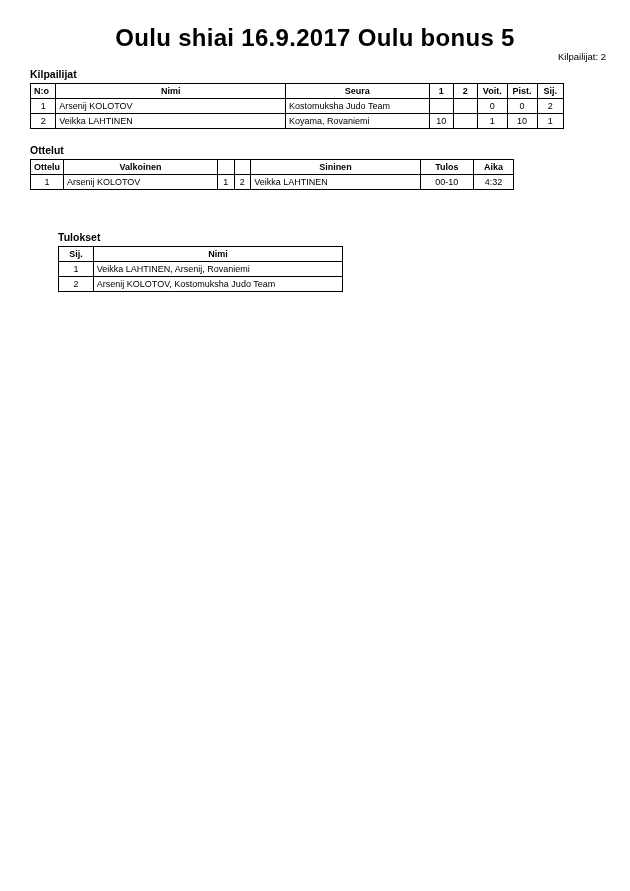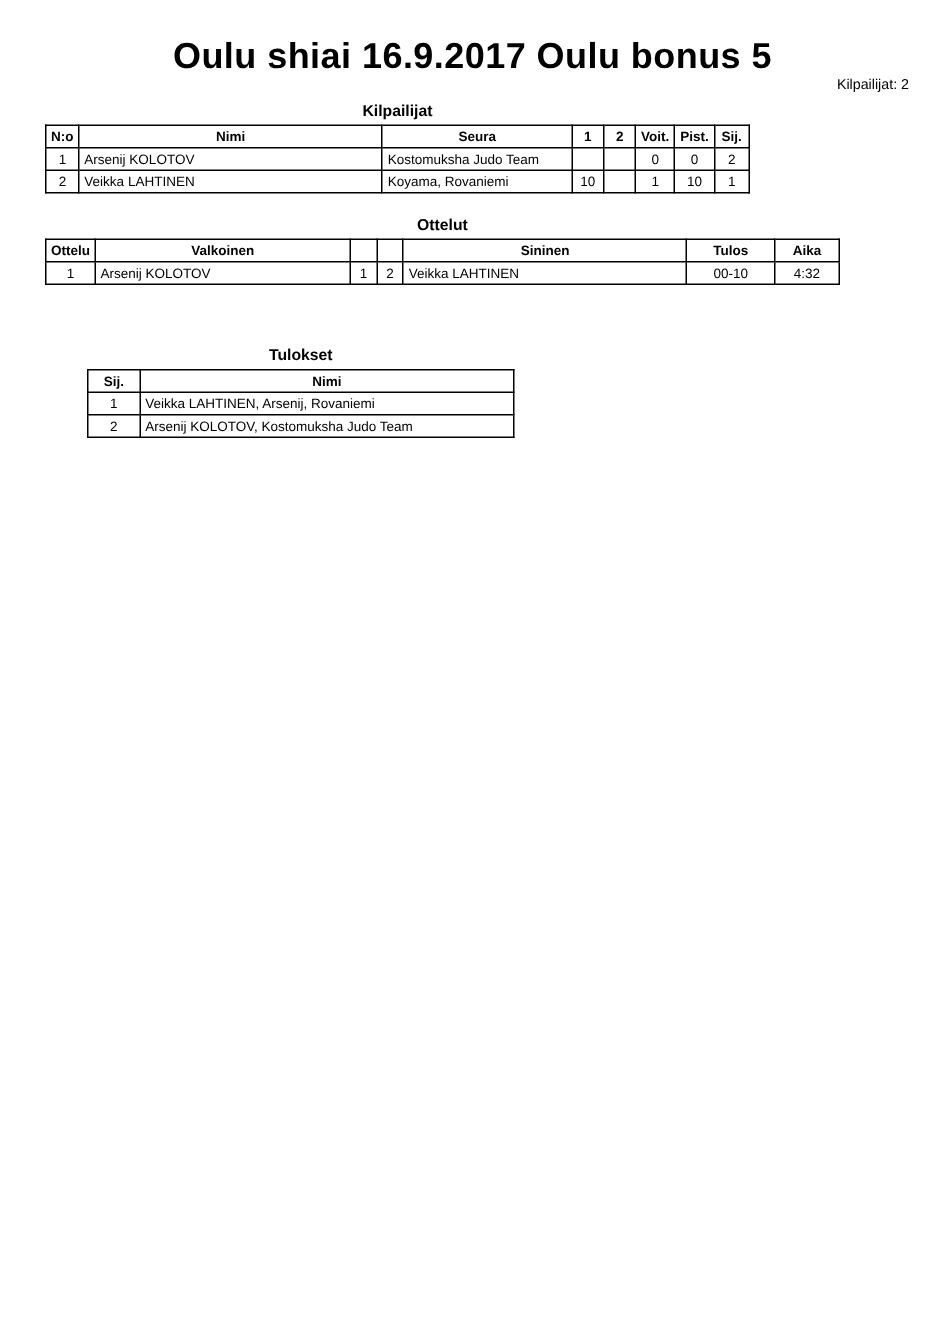--- a/index.html
+++ b/index.html
@@ -28,21 +28,21 @@
     top: 51px;
     font-size: 9.5px;
     font-weight: normal;
   }
   .section {
     position: absolute;
   }
   .section-heading {
     font-size: 10.5px;
     font-weight: bold;
-    text-align: center;
+    text-align: left;
     margin: 0 0 3px 0;
   }
   table {
     border-collapse: collapse;
     font-size: 9px;
     background: #fff;
   }
   table td, table th {
     border: 1px solid #000000;
     padding: 2px 3px;
@@ -54,34 +54,34 @@
   thead th {
     font-weight: bold;
     text-align: center;
     font-size: 9px;
   }
   .c-num { text-align: center; }
   .c-left { text-align: left; }
 
   
   #competitors-section { left: 30px; top: 68px; }
-  #competitors-table { width: 470px; }
+  #competitors-table { width: 534px; }
   #competitors-table col.k-no    { width: 20px; }
   #competitors-table col.k-name  { width: 200px; }
   #competitors-table col.k-club  { width: 125px; }
   #competitors-table col.k-r1    { width: 21px; }
   #competitors-table col.k-r2    { width: 21px; }
   #competitors-table col.k-voit  { width: 22px; }
   #competitors-table col.k-pist  { width: 22px; }
   #competitors-table col.k-sij   { width: 23px; }
   .hdr-voitpist { text-align: center; }
 
   
   #matches-section { left: 30px; top: 144px; }
-  #matches-table { width: 530px; }
+  #matches-table { width: 484px; }
   #matches-table col.m-no    { width: 30px; }
   #matches-table col.m-white { width: 175px; }
   #matches-table col.m-s1    { width: 18px; }
   #matches-table col.m-s2    { width: 18px; }
   #matches-table col.m-blue  { width: 195px; }
   #matches-table col.m-res   { width: 60px; }
   #matches-table col.m-time  { width: 44px; }
 
   
   #results-section { left: 30px; top: 231px; padding-left: 28px; }

